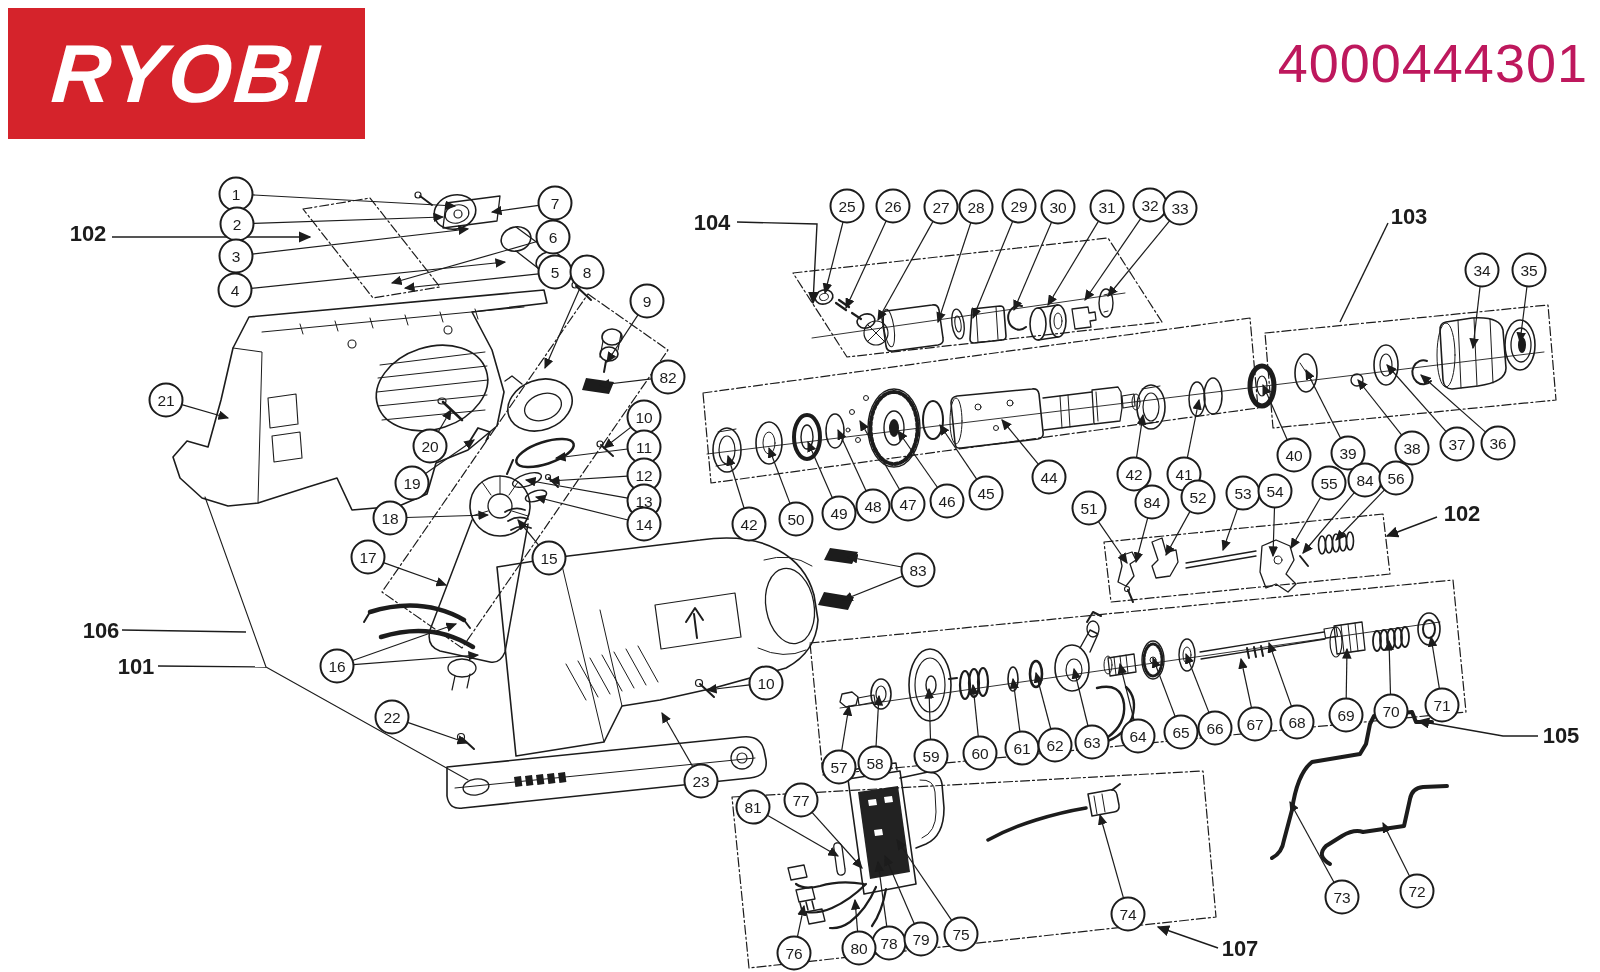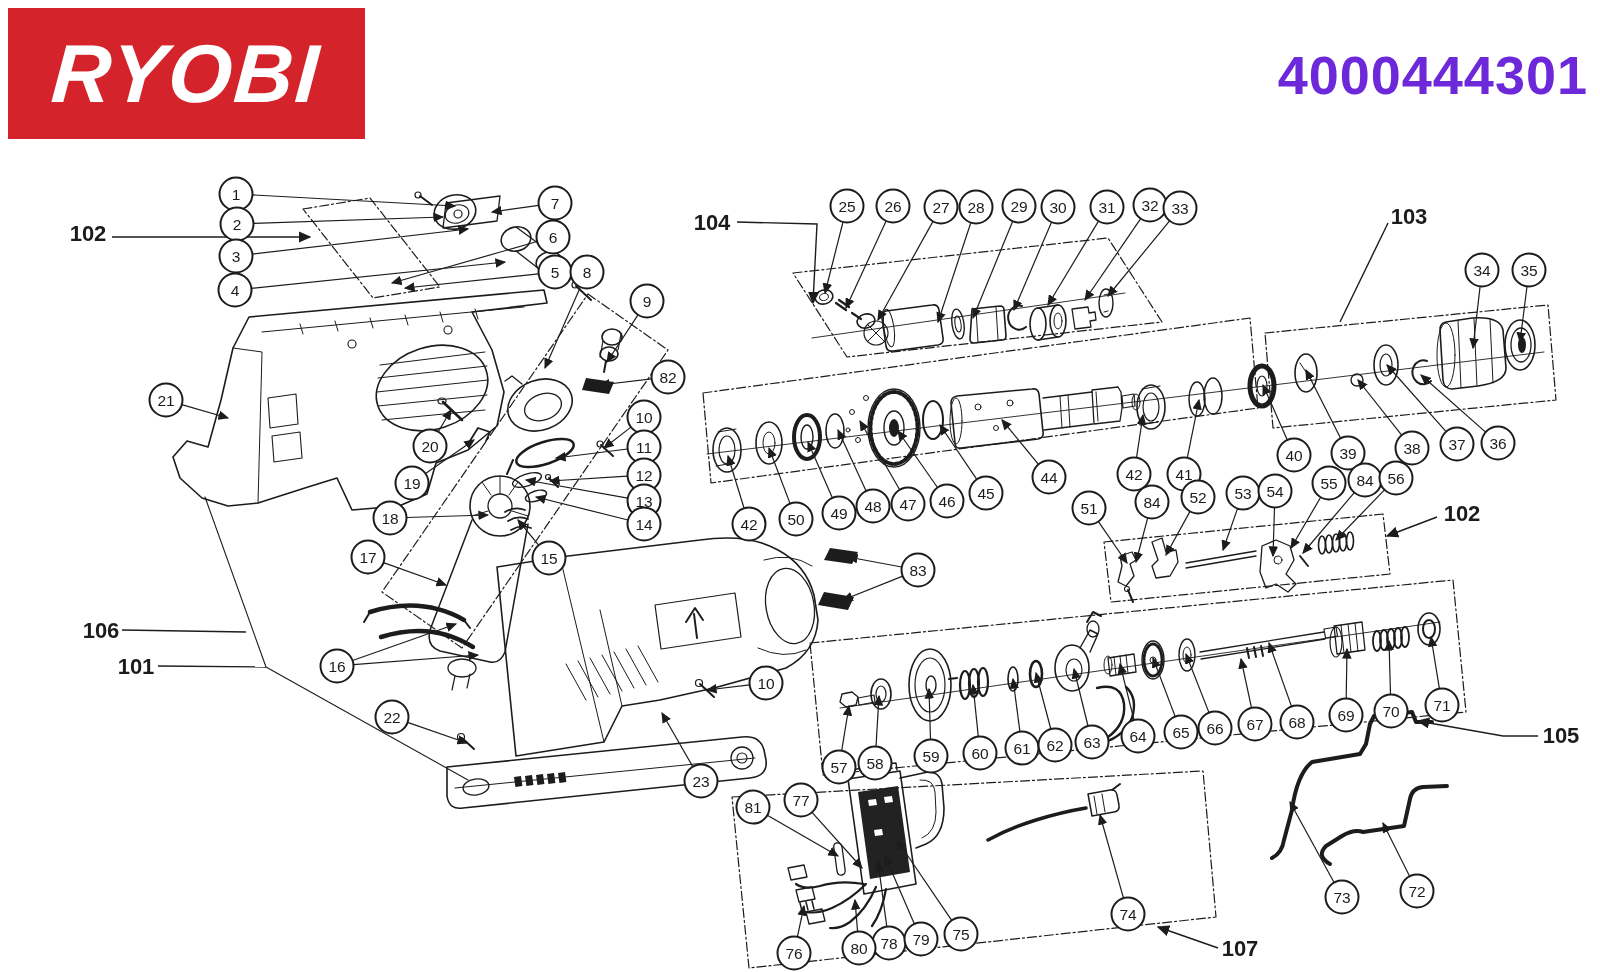--- a/index.html
+++ b/index.html
@@ -2,22 +2,22 @@
 <html><head>
 <meta charset="utf-8">
 <style>
   html,body{margin:0;padding:0;background:#ffffff;width:1600px;height:972px;overflow:hidden;
     font-family:"Liberation Sans", sans-serif;}
   #stage{position:relative;width:1600px;height:972px;background:#fff;}
   #logo{position:absolute;left:8px;top:8px;width:357px;height:131px;display:flex;
     align-items:center;justify-content:center;}
   #logo span{font-weight:bold;font-style:italic;font-size:82px;letter-spacing:2px;
     transform:skewX(-4deg);line-height:1;}
-  #partnum{position:absolute;top:32px;right:12px;font-size:54px;font-weight:bold;
-    color:#6d28d9;letter-spacing:1px;margin-top:12px;}
+  #partnum{position:absolute;top:32px;right:12px;font-size:54px;font-weight:normal;
+    color:#be185d;letter-spacing:1px;}
   svg{position:absolute;left:0;top:0;}
   .dbox{fill:none;stroke:#1c1c1c;stroke-width:1.2;stroke-dasharray:9 3 2 3;}
   .leader{stroke:#1c1c1c;stroke-width:1.2;fill:none;}
   .co-circle{fill:#ffffff;stroke:#1c1c1c;stroke-width:2;}
   .co-num{font-family:"Liberation Sans",sans-serif;font-size:15.5px;fill:#1c1c1c;text-anchor:middle;}
   .grp-label{font-family:"Liberation Sans",sans-serif;font-size:22px;font-weight:bold;fill:#1c1c1c;text-anchor:middle;}
   .grp-line{stroke:#1c1c1c;stroke-width:1.4;fill:none;}
 </style>
 </head>
 <body>

